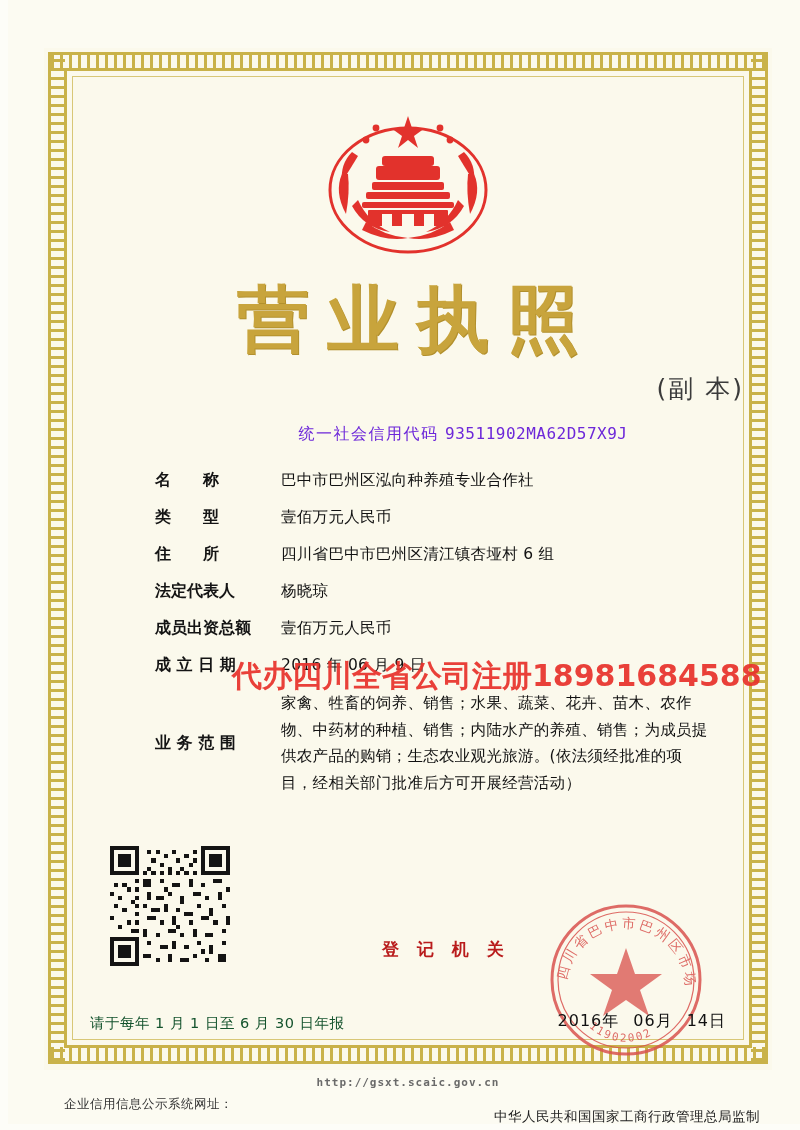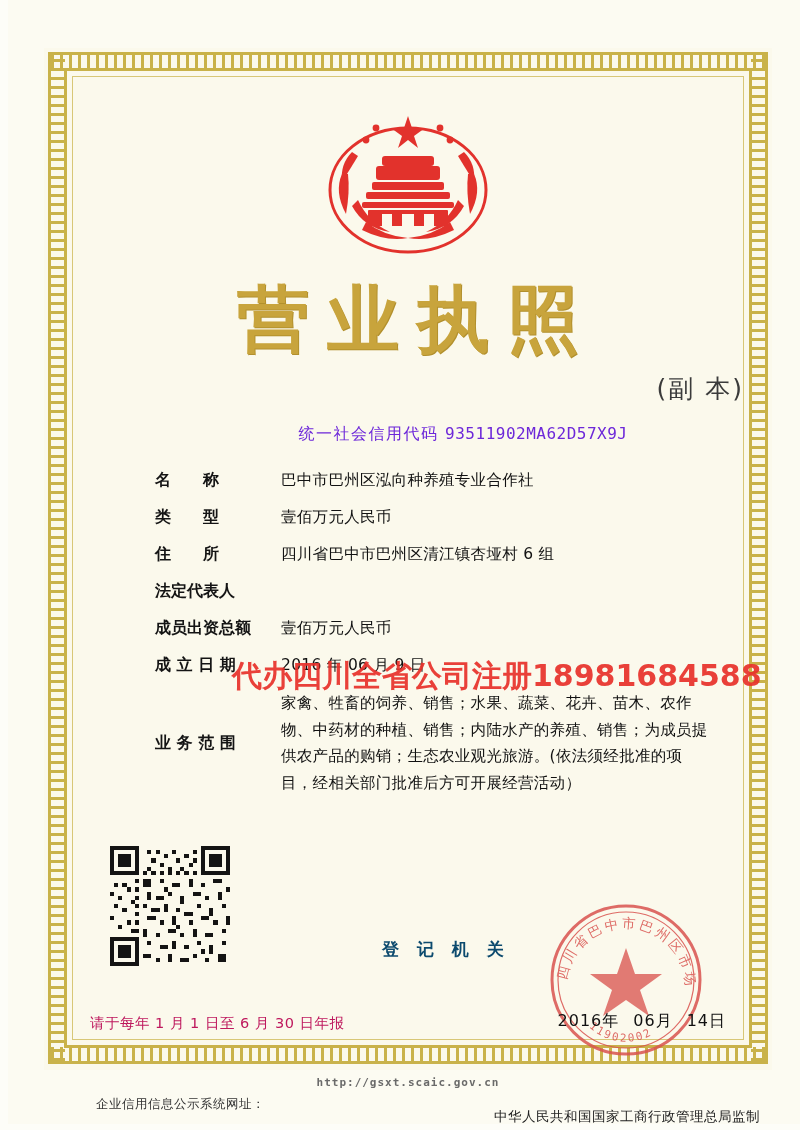--- a/index.html
+++ b/index.html
@@ -185,21 +185,21 @@
     height: 120px;
   }
 
   
   .authority {
     position: absolute;
     left: 310px;
     top: 862px;
     font-size: 17px;
     letter-spacing: 6px;
-    color: #0c4a6e;
+    color: #b91c1c;
     font-weight: bold;
   }
 
   
   .seal {
     position: absolute;
     left: 470px;
     top: 820px;
     width: 168px;
     height: 168px;
@@ -216,21 +216,21 @@
     letter-spacing: 1px;
     white-space: nowrap;
   }
   .issue-date .seg { margin-left: 14px; text-align: right; }
 
   .annual-report {
     position: absolute;
     left: 18px;
     top: 938px;
     font-size: 14.5px;
-    color: #be185d;
+    color: #14532d;
     letter-spacing: 0.5px;
     white-space: nowrap;
   }
 
   
   .footer-url {
     position: absolute;
     left: 0; right: 0;
     top: 1076px;
     text-align: center;
@@ -240,21 +240,20 @@
     letter-spacing: 1px;
     font-weight: bold;
   }
   .footer-left {
     position: absolute;
     left: 56px;
     top: 1096px;
     font-size: 12.5px;
     color: #333;
     letter-spacing: 0.5px;
-    margin-left: 32px;
   }
   .footer-right {
     position: absolute;
     right: 48px;
     top: 1094px;
     font-size: 13.5px;
     color: #222;
     letter-spacing: 0.5px;
     margin-top: 14px;
   }
@@ -324,20 +323,21 @@
         <div class="value">壹佰万元人民币</div>
       </div>
 
       <div class="row">
         <div class="label">住　　所</div>
         <div class="value">四川省巴中市巴州区清江镇杏垭村 6 组</div>
       </div>
 
       <div class="row">
         <div class="label tight">法定代表人</div>
+        <div class="value">杨晓琼</div>
       </div>
 
       <div class="row">
         <div class="label tight">成员出资总额</div>
         <div class="value">壹佰万元人民币</div>
       </div>
 
       <div class="row">
         <div class="label">成 立 日 期</div>
         <div class="value">2016 年 06 月 9 日</div>

